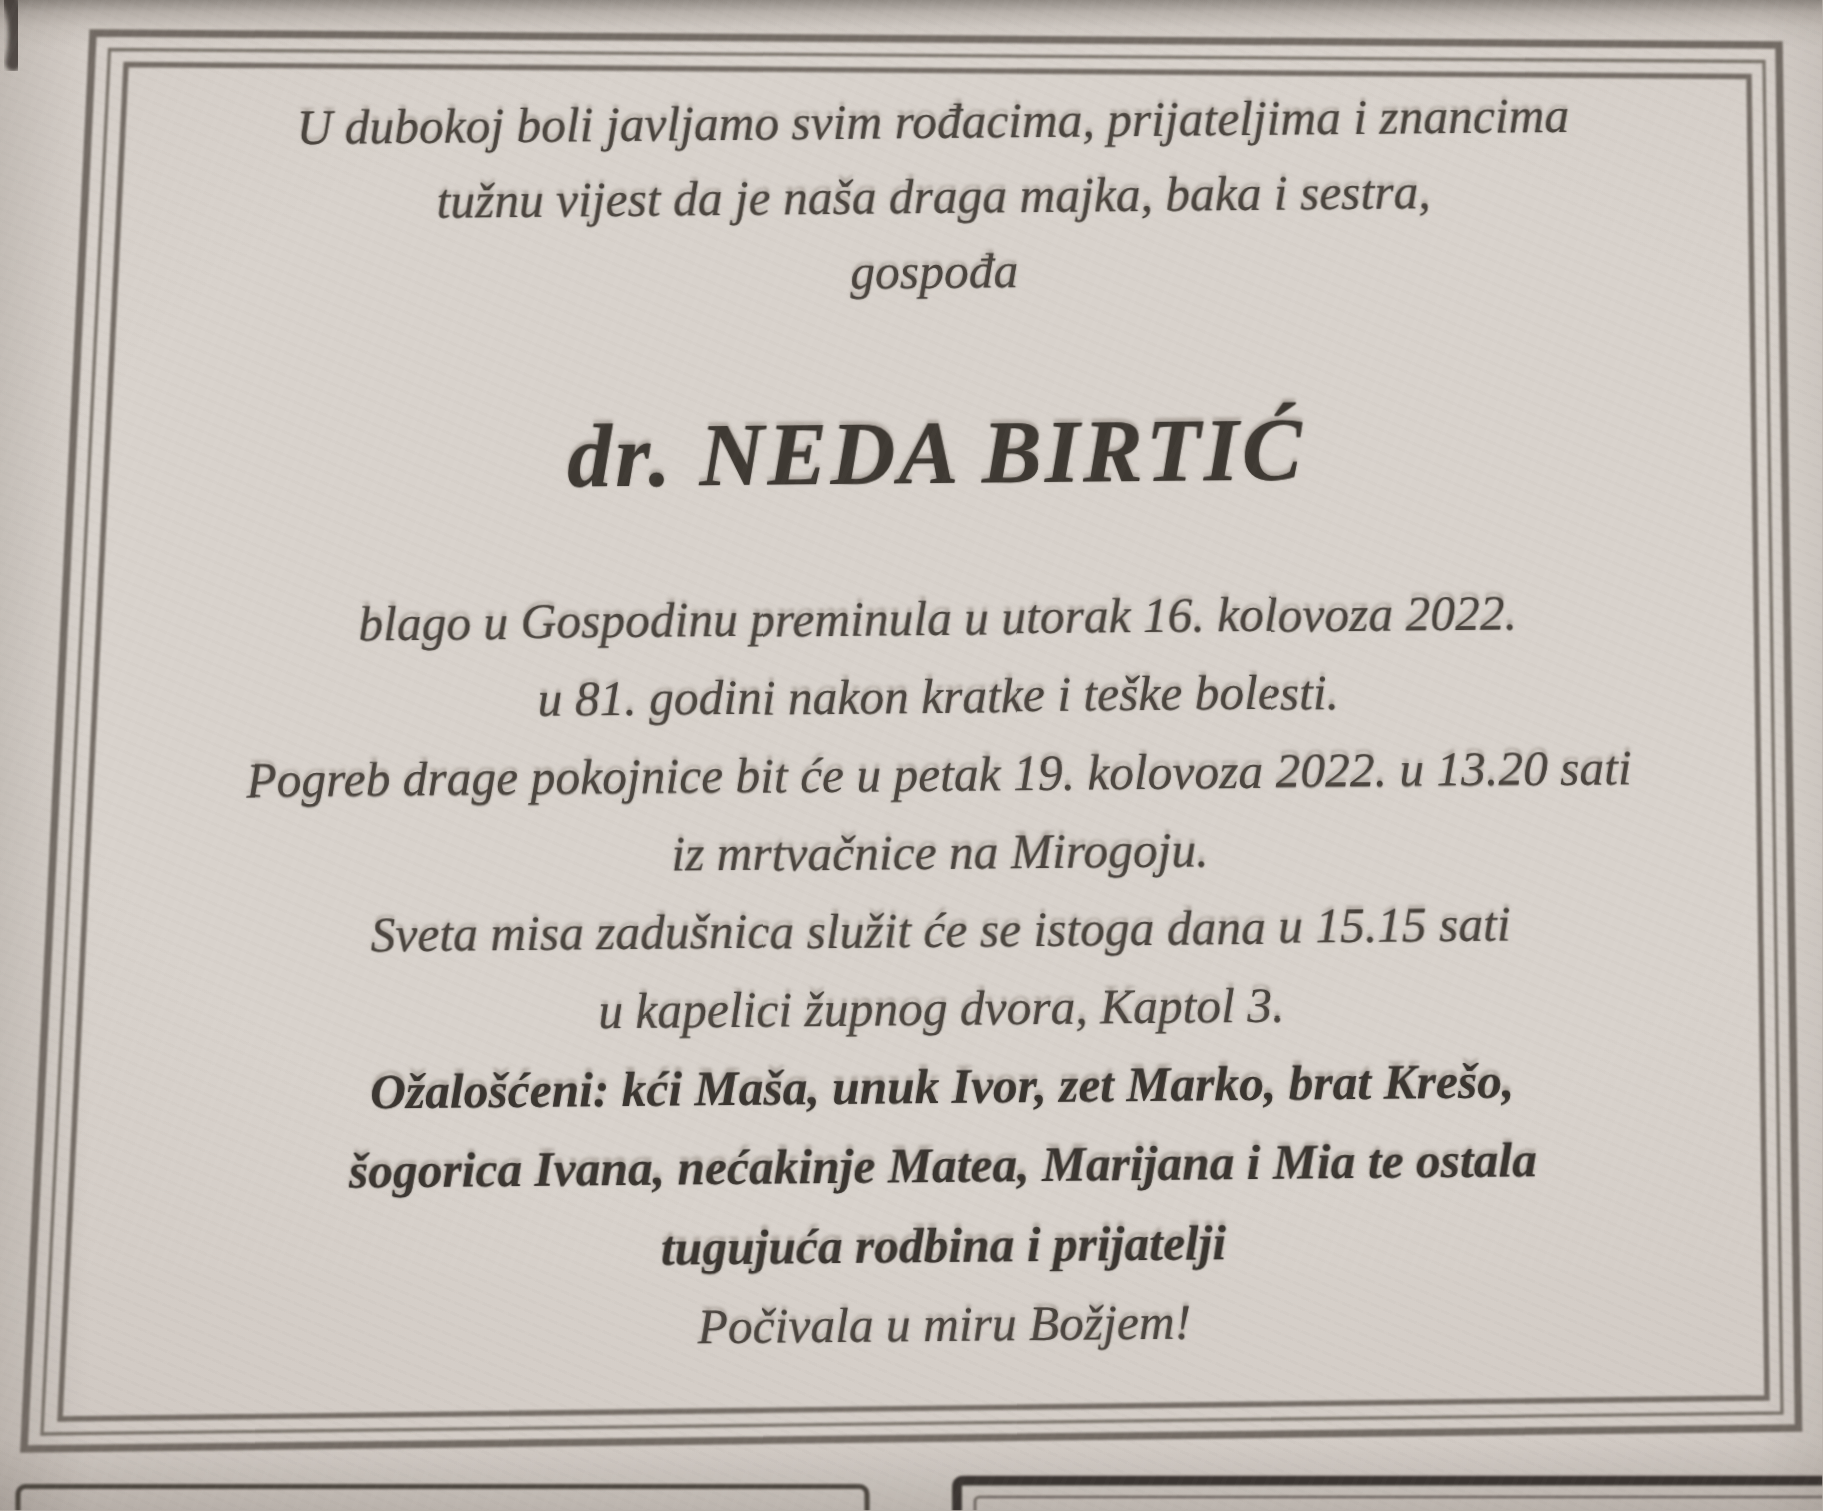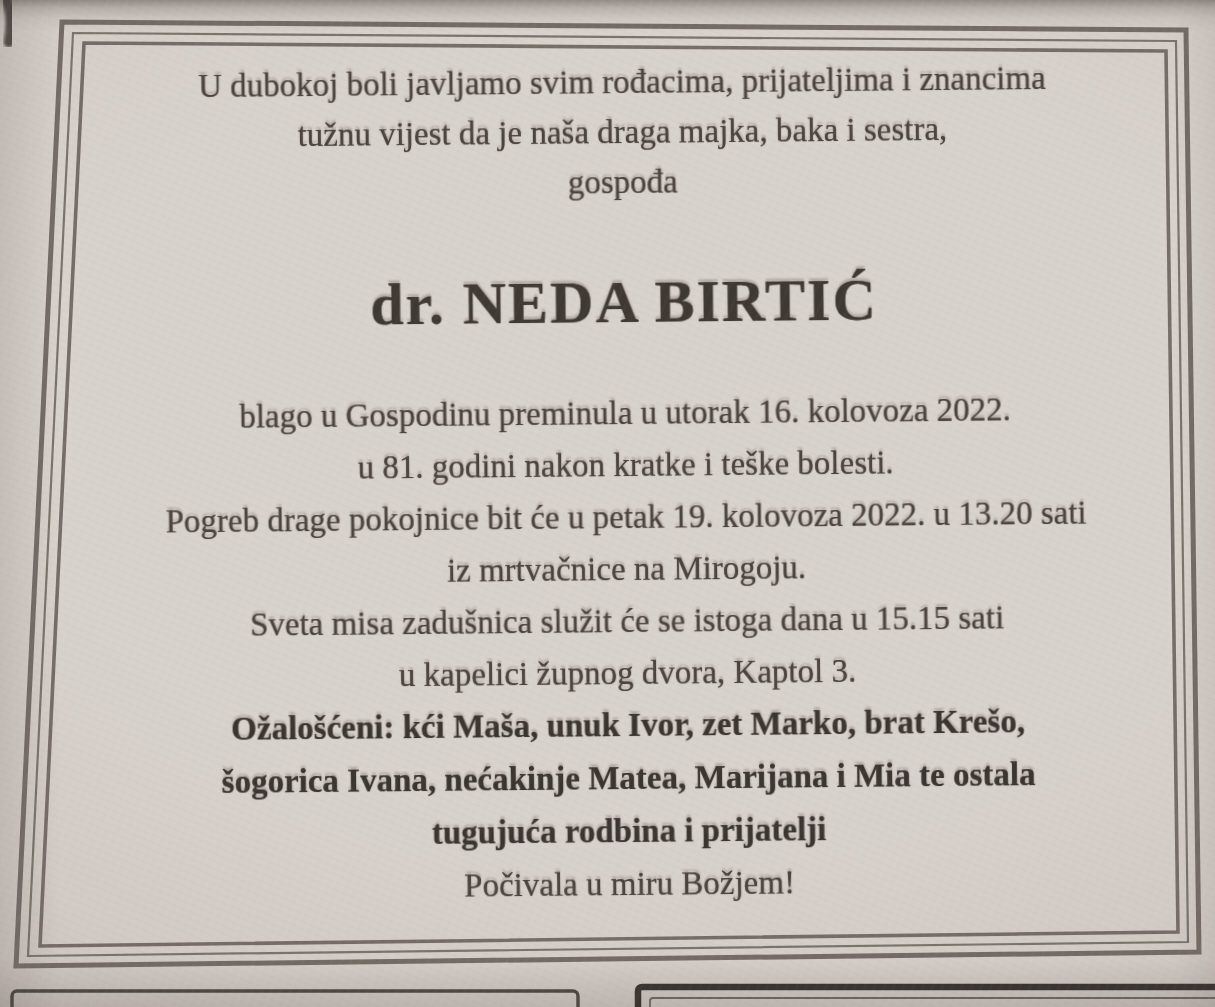--- a/index.html
+++ b/index.html
@@ -5,20 +5,21 @@
   html,body{margin:0;padding:0;background:#b9b1aa;}
   .stage{
     position:relative;width:1215px;height:1007px;overflow:hidden;
     font-family:"Liberation Serif","DejaVu Serif",serif;
     background:
       linear-gradient(180deg, rgba(84,78,72,.52) 0px, rgba(110,102,95,.30) 8px, rgba(140,132,124,.14) 18px, rgba(0,0,0,0) 32px),
       linear-gradient(0deg, rgba(96,88,80,.20) 0px, rgba(0,0,0,0) 48px),
       linear-gradient(90deg, rgba(96,88,80,.16) 0px, rgba(0,0,0,0) 60px),
       linear-gradient(270deg, rgba(96,88,80,.10) 0px, rgba(0,0,0,0) 42px),
       radial-gradient(ellipse 95% 75% at 52% 42%, #d8d2cc 52%, #d2cbc5 80%, #c7bfb9 100%);
+    font-style: italic;
   }
   .grain{
     position:absolute;inset:0;pointer-events:none;opacity:.5;
     background:
       repeating-linear-gradient(112deg, rgba(255,255,255,.035) 0 3px, rgba(0,0,0,0) 3px 9px),
       repeating-linear-gradient(23deg, rgba(90,82,74,.03) 0 2px, rgba(0,0,0,0) 2px 7px);
   }
   .frame-svg{position:absolute;inset:0;}
   .content{
     position:absolute;left:84px;right:48px;top:0;

